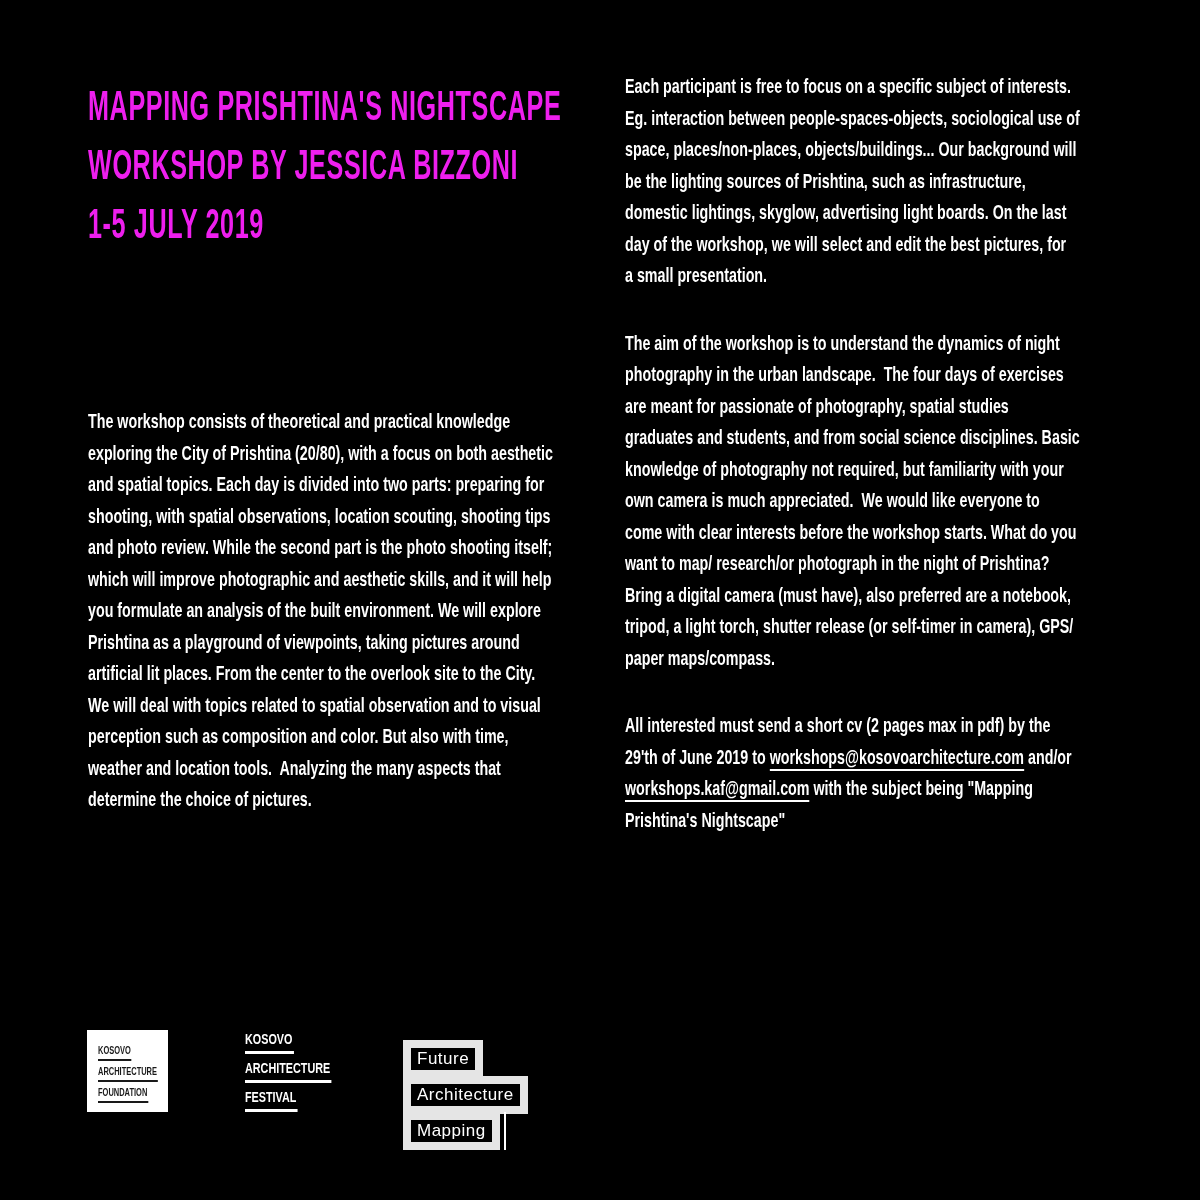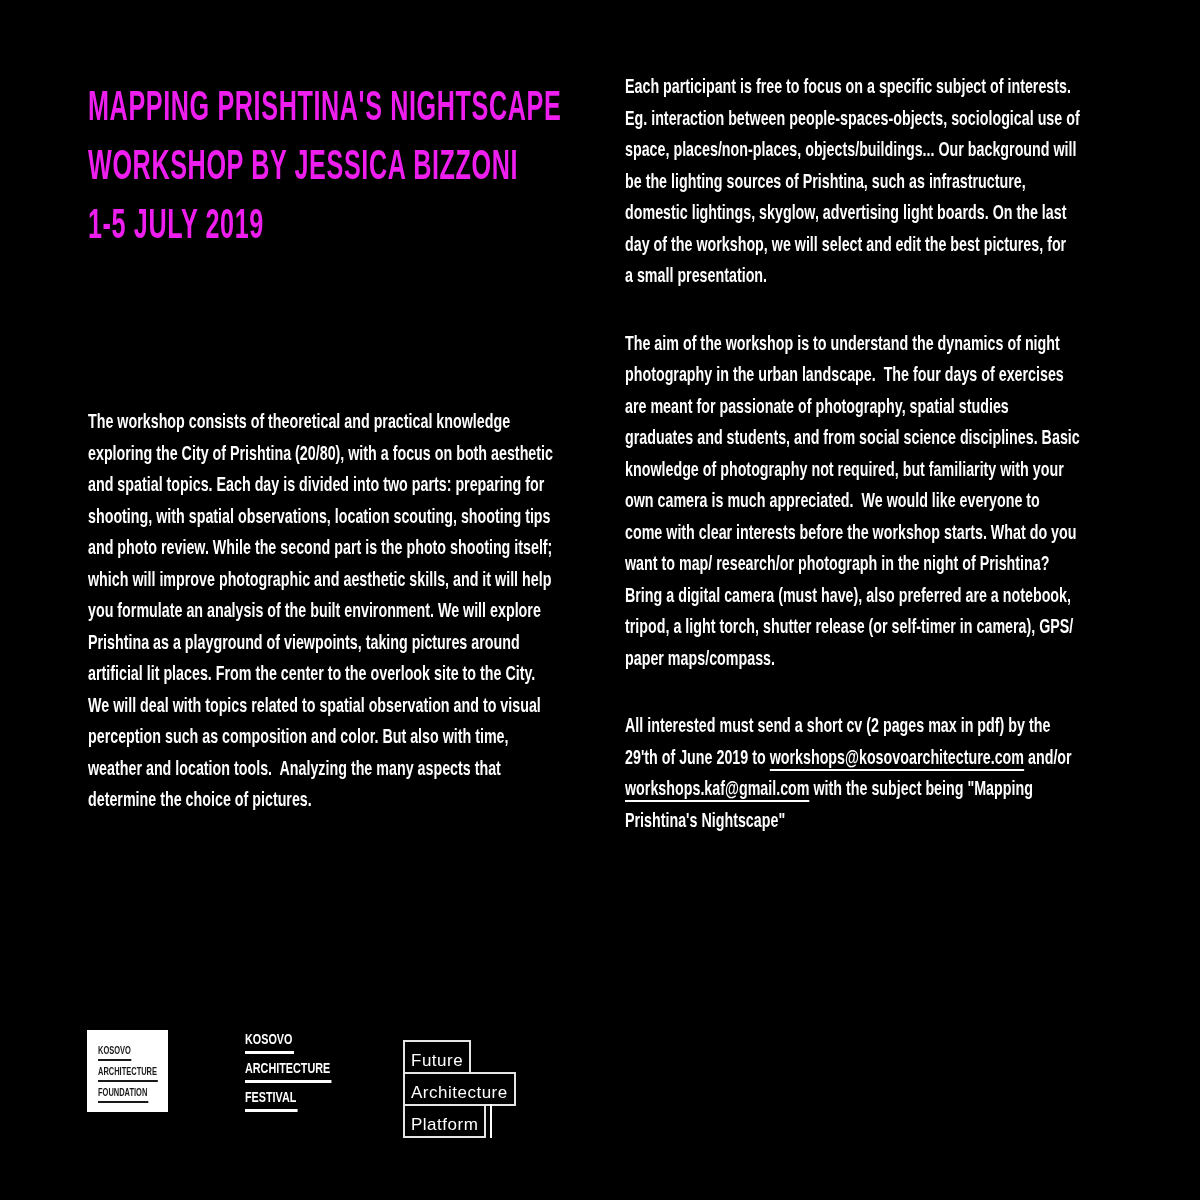--- a/index.html
+++ b/index.html
@@ -61,22 +61,22 @@
     border-bottom:3px solid #ffffff;padding:0 2px 3px 0;
     transform:scaleX(0.72);transform-origin:0 0;white-space:pre;
   }
 
   .logo-fap{
     position:absolute;left:403px;top:1040px;color:#ffffff;
     font-size:17px;letter-spacing:0.5px;font-weight:normal;
   }
   .fap-row{display:flex;align-items:stretch;}
   .fap-box{
-    display:inline-block;border:2px solid #e5e5e5;
-    padding:9px 6px 2px 6px;line-height:19px;white-space:pre;
+    display:inline-block;border:8px solid #e5e5e5;
+    padding:1px 6px 2px 6px;line-height:19px;white-space:pre;
   }
   .fap-row2 .fap-box,.fap-row3 .fap-box{margin-top:-2px;}
   .fap-stub{width:2px;background:#ffffff;margin-left:4px;margin-top:-2px;}
 </style>
 </head>
 <body>
 
 <div class="poster">
 
   <div class="title">
@@ -146,18 +146,18 @@
   </div>
 
   <div class="logo-fap">
     <div class="fap-row fap-row1">
       <span class="fap-box">Future</span>
     </div>
     <div class="fap-row fap-row2">
       <span class="fap-box">Architecture</span>
     </div>
     <div class="fap-row fap-row3">
-      <span class="fap-box">Platform</span>
+      <span class="fap-box">Mapping</span>
       <span class="fap-stub"></span>
     </div>
   </div>
 
 </div>
 
 </body></html>

